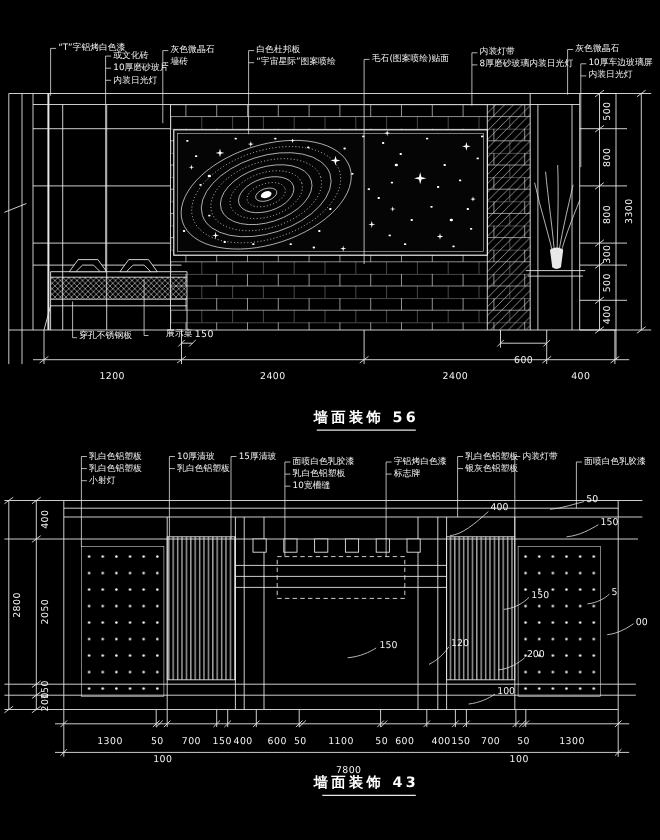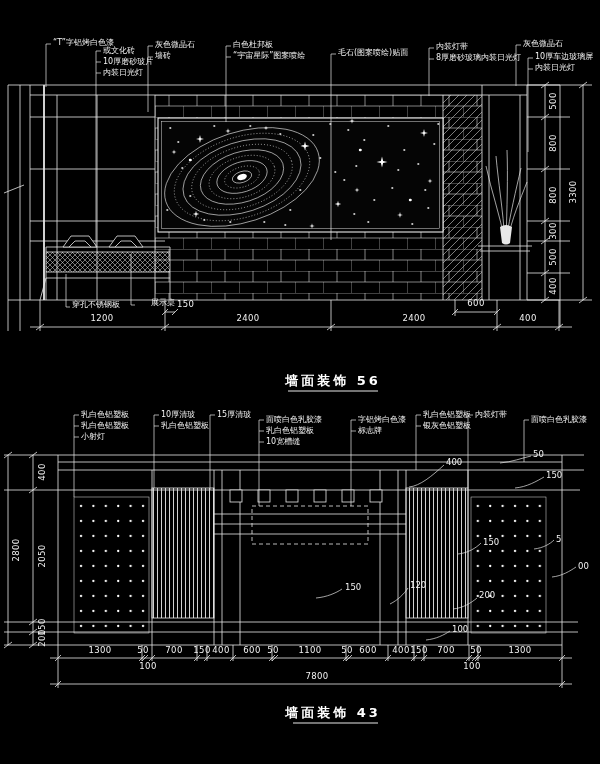--- a/index.html
+++ b/index.html
@@ -3,21 +3,21 @@
 <meta charset="utf-8">
 <style>
   html,body{margin:0;padding:0;background:#000;}
   .page{position:relative;width:600px;height:764px;background:#000;overflow:hidden;
         font-family:"DejaVu Sans",sans-serif;}
   .page svg{position:absolute;left:0;top:0;}
   .t{position:absolute;color:#f2f2f2;white-space:nowrap;line-height:1;}
   .lb{font-size:8px;}
   .dm{font-size:8.5px;letter-spacing:.4px;}
   .co{font-size:8.5px;}
-  .ctr{transform:translate(-50%,-50%);}
+  .ctr{transform:translate(-50%,-50%);margin-top:25px;}
   .rot{transform:translate(-50%,-50%) rotate(-90deg);}
   .title{font-size:13px;font-weight:bold;letter-spacing:3px;transform:translate(-50%,-50%);color:#fff;}
 </style>
 </head>
 <body>
 
 <div class="page">
 
 <svg width="600" height="764" viewBox="0 0 600 764">
   <defs>

